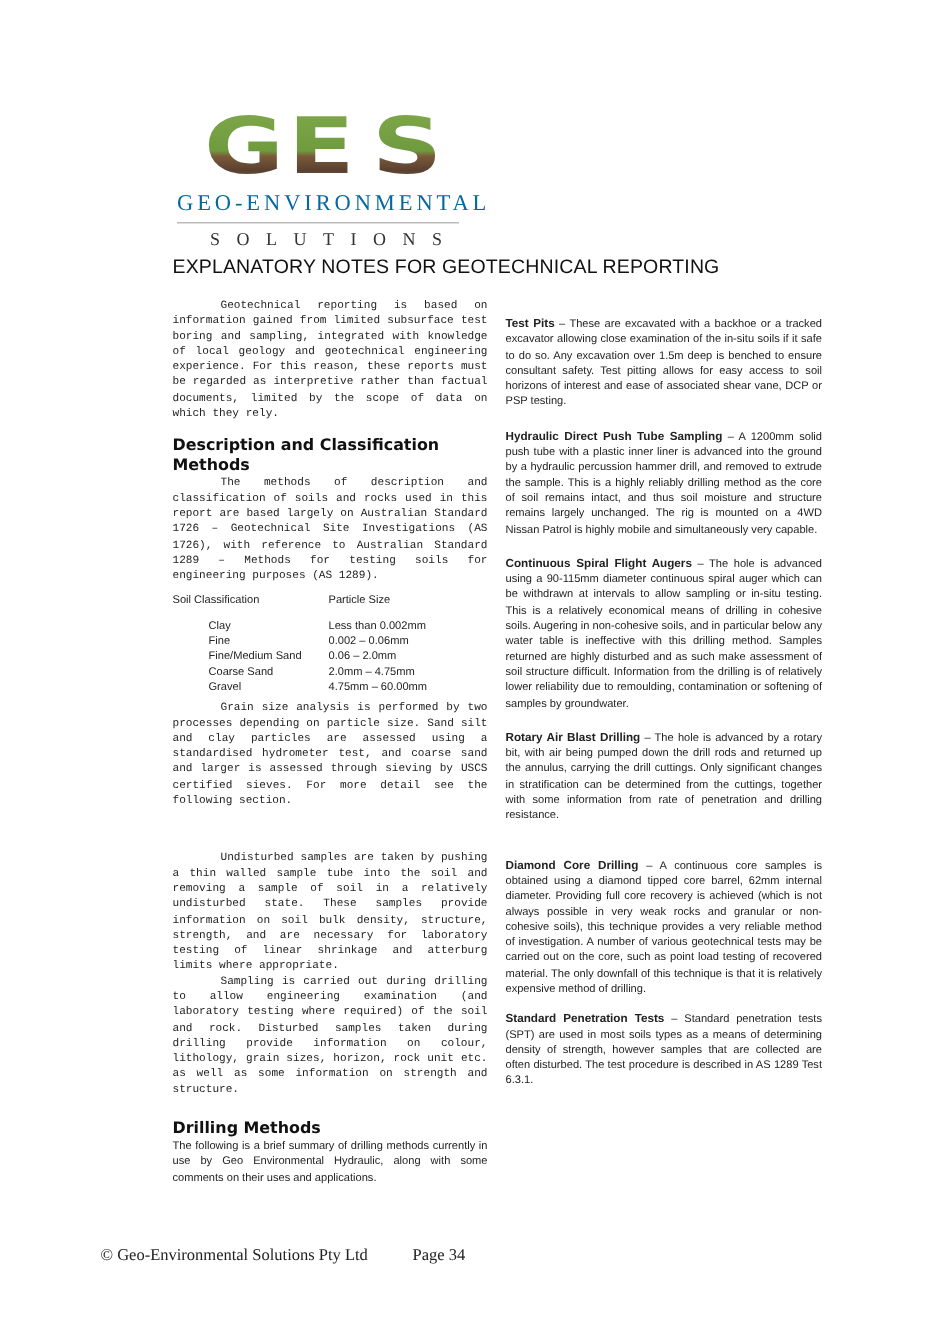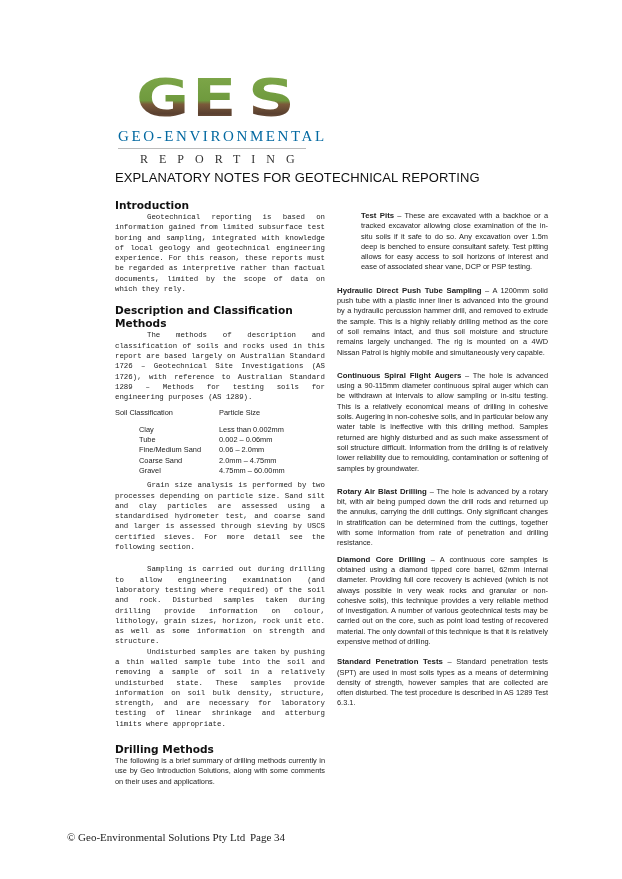--- a/index.html
+++ b/index.html
@@ -25,61 +25,60 @@
   .lead { font-weight: bold; font-family: "Liberation Sans", sans-serif; font-size: 7.8px; }
 
   .soil-table { width: 100%; border-collapse: collapse; font-size: 7.4px; line-height: 10.3px; margin-top: 6px; }
   .soil-table th { text-align: left; font-weight: normal; padding: 0 0 6px 0; }
   .soil-table td { padding: 0; }
   .soil-table td.name { padding-left: 24px; width: 80px; }
   .soil-table th.c1 { width: 104px; }
 
   .section { margin-bottom: 10px; }
   .footer { position: absolute; left: 67px; top: 831px; font-family: "Liberation Serif", serif; font-size: 11px; color: #222; white-space: nowrap; }
-  .footer span + span { margin-left: 2px; font-family: Liberation Serif, serif; }
+  .footer span + span { margin-left: 27px; font-family: Liberation Serif, serif; }
 </style>
 </head>
 <body>
 
 <div class="logo">
   <div class="logo-letters">
     <span class="logo-letter">G</span>
     <span class="logo-letter">E</span>
     <span class="logo-letter">S</span>
   </div>
   <div class="logo-sub1">GEO-ENVIRONMENTAL</div>
   <div class="logo-rule"></div>
-  <div class="logo-sub2">REPORTING</div>
+  <div class="logo-sub2">SOLUTIONS</div>
 </div>
 
 <div class="page-title">EXPLANATORY NOTES FOR GEOTECHNICAL REPORTING</div>
 
 <div class="col col-left">
   <div class="section">
-    <h2 class="h2">Introduction</h2>
     <p class="indent">Geotechnical reporting is based on information gained from limited subsurface test boring and sampling, integrated with knowledge of local geology and geotechnical engineering experience. For this reason, these reports must be regarded as interpretive rather than factual documents, limited by the scope of data on which they rely.</p>
   </div>
 
-  <div class="section" style="margin-bottom:12px;">
+  <div class="section" style="margin-bottom:28px;">
     <h2 class="h2">Description and Classification Methods</h2>
     <p class="indent">The methods of description and classification of soils and rocks used in this report are based largely on Australian Standard 1726 – Geotechnical Site Investigations (AS 1726), with reference to Australian Standard 1289 – Methods for testing soils for engineering purposes (AS 1289).</p>
     <table class="soil-table">
       <thead>
         <tr>
           <th class="c1">Soil Classification</th>
           <th>Particle Size</th>
         </tr>
       </thead>
       <tbody>
         <tr>
           <td class="name">Clay</td>
           <td>Less than 0.002mm</td>
         </tr>
         <tr>
-          <td class="name">Tube</td>
+          <td class="name">Fine</td>
           <td>0.002 – 0.06mm</td>
         </tr>
         <tr>
           <td class="name">Fine/Medium Sand</td>
           <td>0.06 – 2.0mm</td>
         </tr>
         <tr>
           <td class="name">Coarse Sand</td>
           <td>2.0mm – 4.75mm</td>
         </tr>
@@ -87,41 +86,41 @@
           <td class="name">Gravel</td>
           <td>4.75mm – 60.00mm</td>
         </tr>
       </tbody>
     </table>
     <div class="gap-sm"></div>
     <p class="indent">Grain size analysis is performed by two processes depending on particle size. Sand silt and clay particles are assessed using a standardised hydrometer test, and coarse sand and larger is assessed through sieving by USCS certified sieves. For more detail see the following section.</p>
   </div>
 
   <div class="section" style="margin-bottom:14px;">
+    <p class="indent">Undisturbed samples are taken by pushing a thin walled sample tube into the soil and removing a sample of soil in a relatively undisturbed state. These samples provide information on soil bulk density, structure, strength, and are necessary for laboratory testing of linear shrinkage and atterburg limits where appropriate.</p>
     <p class="indent">Sampling is carried out during drilling to allow engineering examination (and laboratory testing where required) of the soil and rock. Disturbed samples taken during drilling provide information on colour, lithology, grain sizes, horizon, rock unit etc. as well as some information on strength and structure.</p>
-    <p class="indent">Undisturbed samples are taken by pushing a thin walled sample tube into the soil and removing a sample of soil in a relatively undisturbed state. These samples provide information on soil bulk density, structure, strength, and are necessary for laboratory testing of linear shrinkage and atterburg limits where appropriate.</p>
   </div>
 
   <div class="section">
     <h2 class="h2">Drilling Methods</h2>
-    <p>The following is a brief summary of drilling methods currently in use by Geo Introduction Solutions, along with some comments on their uses and applications.</p>
+    <p>The following is a brief summary of drilling methods currently in use by Geo Environmental Hydraulic, along with some comments on their uses and applications.</p>
   </div>
 </div>
 
 <div class="col col-right">
-  <p class="section" style="margin-bottom:13px;margin-left:24px;">
+  <p class="section" style="margin-bottom:13px;">
     <span class="lead">Test Pits</span><span> – These are excavated with a backhoe or a tracked excavator allowing close examination of the in-situ soils if it safe to do so. Any excavation over 1.5m deep is benched to ensure consultant safety. Test pitting allows for easy access to soil horizons of interest and ease of associated shear vane, DCP or PSP testing.</span>
   </p>
   <p class="section" style="margin-bottom:13px;">
     <span class="lead">Hydraulic Direct Push Tube Sampling</span><span> – A 1200mm solid push tube with a plastic inner liner is advanced into the ground by a hydraulic percussion hammer drill, and removed to extrude the sample. This is a highly reliably drilling method as the core of soil remains intact, and thus soil moisture and structure remains largely unchanged. The rig is mounted on a 4WD Nissan Patrol is highly mobile and simultaneously very capable.</span>
   </p>
   <p class="section" style="margin-bottom:13px;">
     <span class="lead">Continuous Spiral Flight Augers</span><span> – The hole is advanced using a 90-115mm diameter continuous spiral auger which can be withdrawn at intervals to allow sampling or in-situ testing. This is a relatively economical means of drilling in cohesive soils. Augering in non-cohesive soils, and in particular below any water table is ineffective with this drilling method. Samples returned are highly disturbed and as such make assessment of soil structure difficult. Information from the drilling is of relatively lower reliability due to remoulding, contamination or softening of samples by groundwater.</span>
   </p>
-  <p class="section" style="margin-bottom:6px;">
+  <p class="section" style="margin-bottom:23px;">
     <span class="lead">Rotary Air Blast Drilling</span><span> – The hole is advanced by a rotary bit, with air being pumped down the drill rods and returned up the annulus, carrying the drill cuttings. Only significant changes in stratification can be determined from the cuttings, together with some information from rate of penetration and drilling resistance.</span>
   </p>
   <p class="section" style="">
     <span class="lead">Diamond Core Drilling</span><span> – A continuous core samples is obtained using a diamond tipped core barrel, 62mm internal diameter. Providing full core recovery is achieved (which is not always possible in very weak rocks and granular or non-cohesive soils), this technique provides a very reliable method of investigation. A number of various geotechnical tests may be carried out on the core, such as point load testing of recovered material. The only downfall of this technique is that it is relatively expensive method of drilling.</span>
   </p>
   <p class="section">
     <span class="lead">Standard Penetration Tests</span><span> – Standard penetration tests (SPT) are used in most soils types as a means of determining density of strength, however samples that are collected are often disturbed. The test procedure is described in AS 1289 Test 6.3.1.</span>
   </p>
 </div>
 

